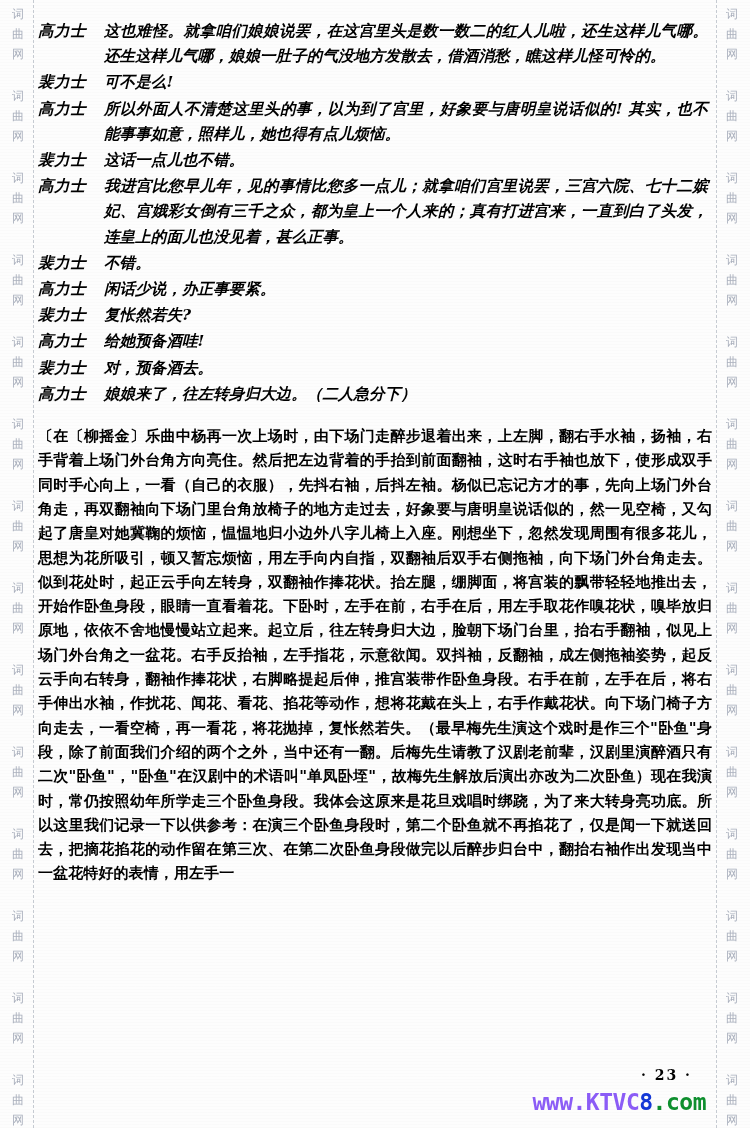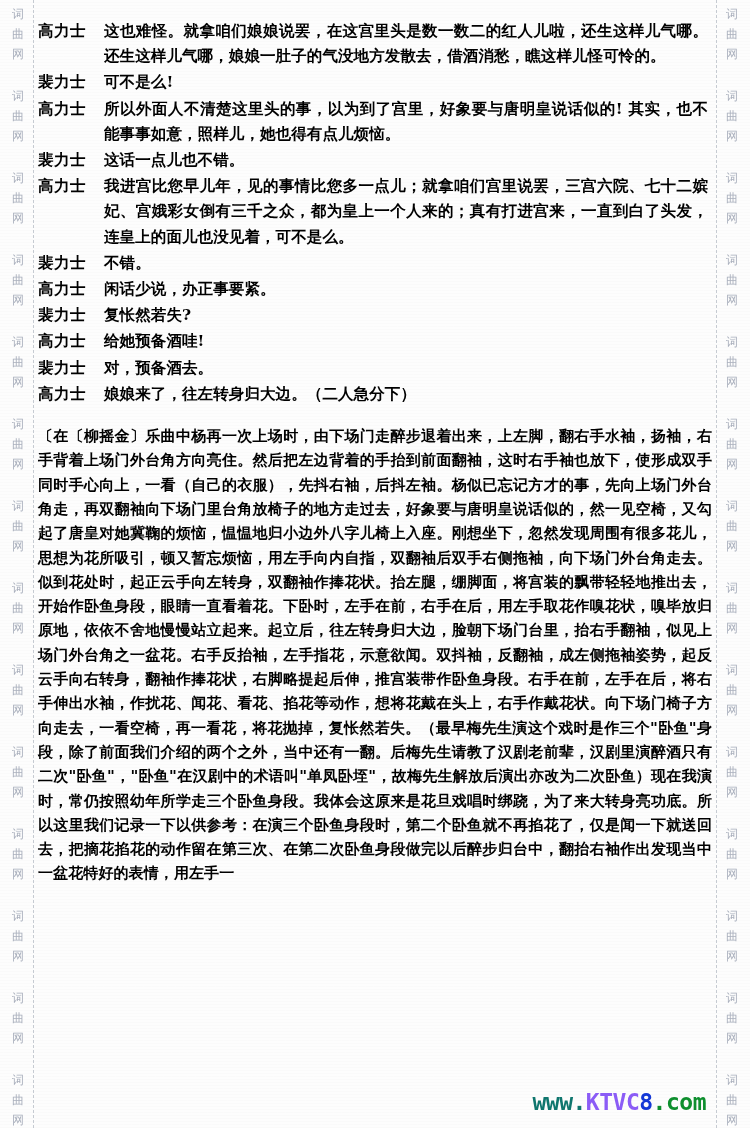--- a/index.html
+++ b/index.html
@@ -79,20 +79,21 @@
     left: 38px;
     right: 38px;
     top: 18px;
     bottom: 18px;
     z-index: 2;
   }
 
   
   .dialogue {
     margin: 0 4px 0 0;
+    font-style: italic;
   }
   .line {
     display: flex;
     align-items: flex-start;
     margin-bottom: 1px;
   }
   .speaker {
     flex: 0 0 66px;
     width: 66px;
     font-weight: bold;
@@ -148,21 +149,21 @@
   .watermark-url {
     text-align: right;
     padding-right: 4px;
     font-family: "DejaVu Sans Mono", "Liberation Mono", monospace;
     font-size: 23px;
     font-weight: bold;
     letter-spacing: -0.5px;
     line-height: 1;
     white-space: nowrap;
   }
-  .watermark-url .w-www  { color: #0f766e; }
+  .watermark-url .w-www  { color: #8b5cf6; }
   .watermark-url .w-ktvc { color: #8b5cf6; }
   .watermark-url .w-8    { color: #1438d6; }
   .watermark-url .w-com  { color: #0e8f2e; }
 </style>
 </head>
 <body>
 
 <div id="page">
 
   <div class="wm-rail left">
@@ -332,21 +333,21 @@
         <div class="speech">所以外面人不清楚这里头的事，以为到了宫里，好象要与唐明皇说话似的! 其实，也不能事事如意，照样儿，她也得有点儿烦恼。</div>
       </div>
 
       <div class="line">
         <div class="speaker">裴力士</div>
         <div class="speech">这话一点儿也不错。</div>
       </div>
 
       <div class="line">
         <div class="speaker">高力士</div>
-        <div class="speech">我进宫比您早儿年，见的事情比您多一点儿；就拿咱们宫里说罢，三宫六院、七十二嫔妃、宫娥彩女倒有三千之众，都为皇上一个人来的；真有打进宫来，一直到白了头发，连皇上的面儿也没见着，可不是么。</div>
+        <div class="speech">我进宫比您早儿年，见的事情比您多一点儿；就拿咱们宫里说罢，三宫六院、七十二嫔妃、宫娥彩女倒有三千之众，都为皇上一个人来的；真有打进宫来，一直到白了头发，连皇上的面儿也没见着，甚么正事。</div>
       </div>
 
       <div class="line">
         <div class="speaker">裴力士</div>
         <div class="speech">不错。</div>
       </div>
 
       <div class="line">
         <div class="speaker">高力士</div>
         <div class="speech">闲话少说，办正事要紧。</div>
@@ -374,16 +375,17 @@
 
     </div>
 
     <div class="stage">
       <p>〔在〔柳摇金〕乐曲中杨再一次上场时，由下场门走醉步退着出来，上左脚，翻右手水袖，扬袖，右手背着上场门外台角方向亮住。然后把左边背着的手抬到前面翻袖，这时右手袖也放下，使形成双手同时手心向上，一看（自己的衣服），先抖右袖，后抖左袖。杨似已忘记方才的事，先向上场门外台角走，再双翻袖向下场门里台角放椅子的地方走过去，好象要与唐明皇说话似的，然一见空椅，又勾起了唐皇对她冀鞠的烦恼，愠愠地归小边外八字儿椅上入座。刚想坐下，忽然发现周围有很多花儿，思想为花所吸引，顿又暂忘烦恼，用左手向内自指，双翻袖后双手右侧拖袖，向下场门外台角走去。似到花处时，起正云手向左转身，双翻袖作捧花状。抬左腿，绷脚面，将宫装的飘带轻轻地推出去，开始作卧鱼身段，眼睛一直看着花。下卧时，左手在前，右手在后，用左手取花作嗅花状，嗅毕放归原地，依依不舍地慢慢站立起来。起立后，往左转身归大边，脸朝下场门台里，抬右手翻袖，似见上场门外台角之一盆花。右手反抬袖，左手指花，示意欲闻。双抖袖，反翻袖，成左侧拖袖姿势，起反云手向右转身，翻袖作捧花状，右脚略提起后伸，推宫装带作卧鱼身段。右手在前，左手在后，将右手伸出水袖，作扰花、闻花、看花、掐花等动作，想将花戴在头上，右手作戴花状。向下场门椅子方向走去，一看空椅，再一看花，将花抛掉，复怅然若失。（最早梅先生演这个戏时是作三个"卧鱼"身段，除了前面我们介绍的两个之外，当中还有一翻。后梅先生请教了汉剧老前辈，汉剧里演醉酒只有二次"卧鱼"，"卧鱼"在汉剧中的术语叫"单凤卧垤"，故梅先生解放后演出亦改为二次卧鱼）现在我演时，常仍按照幼年所学走三个卧鱼身段。我体会这原来是花旦戏唱时绑跷，为了来大转身亮功底。所以这里我们记录一下以供参考：在演三个卧鱼身段时，第二个卧鱼就不再掐花了，仅是闻一下就送回去，把摘花掐花的动作留在第三次、在第二次卧鱼身段做完以后醉步归台中，翻抬右袖作出发现当中一盆花特好的表情，用左手一</p>
     </div>
 
   </div>
 
   <div id="footer">
+    <div class="page-num">· 23 ·</div>
     <div class="watermark-url"><span class="w-www">www.</span><span class="w-ktvc">KTVC</span><span class="w-8">8</span><span class="w-com">.com</span></div>
   </div>
 
 </div>
 
 </body></html>

